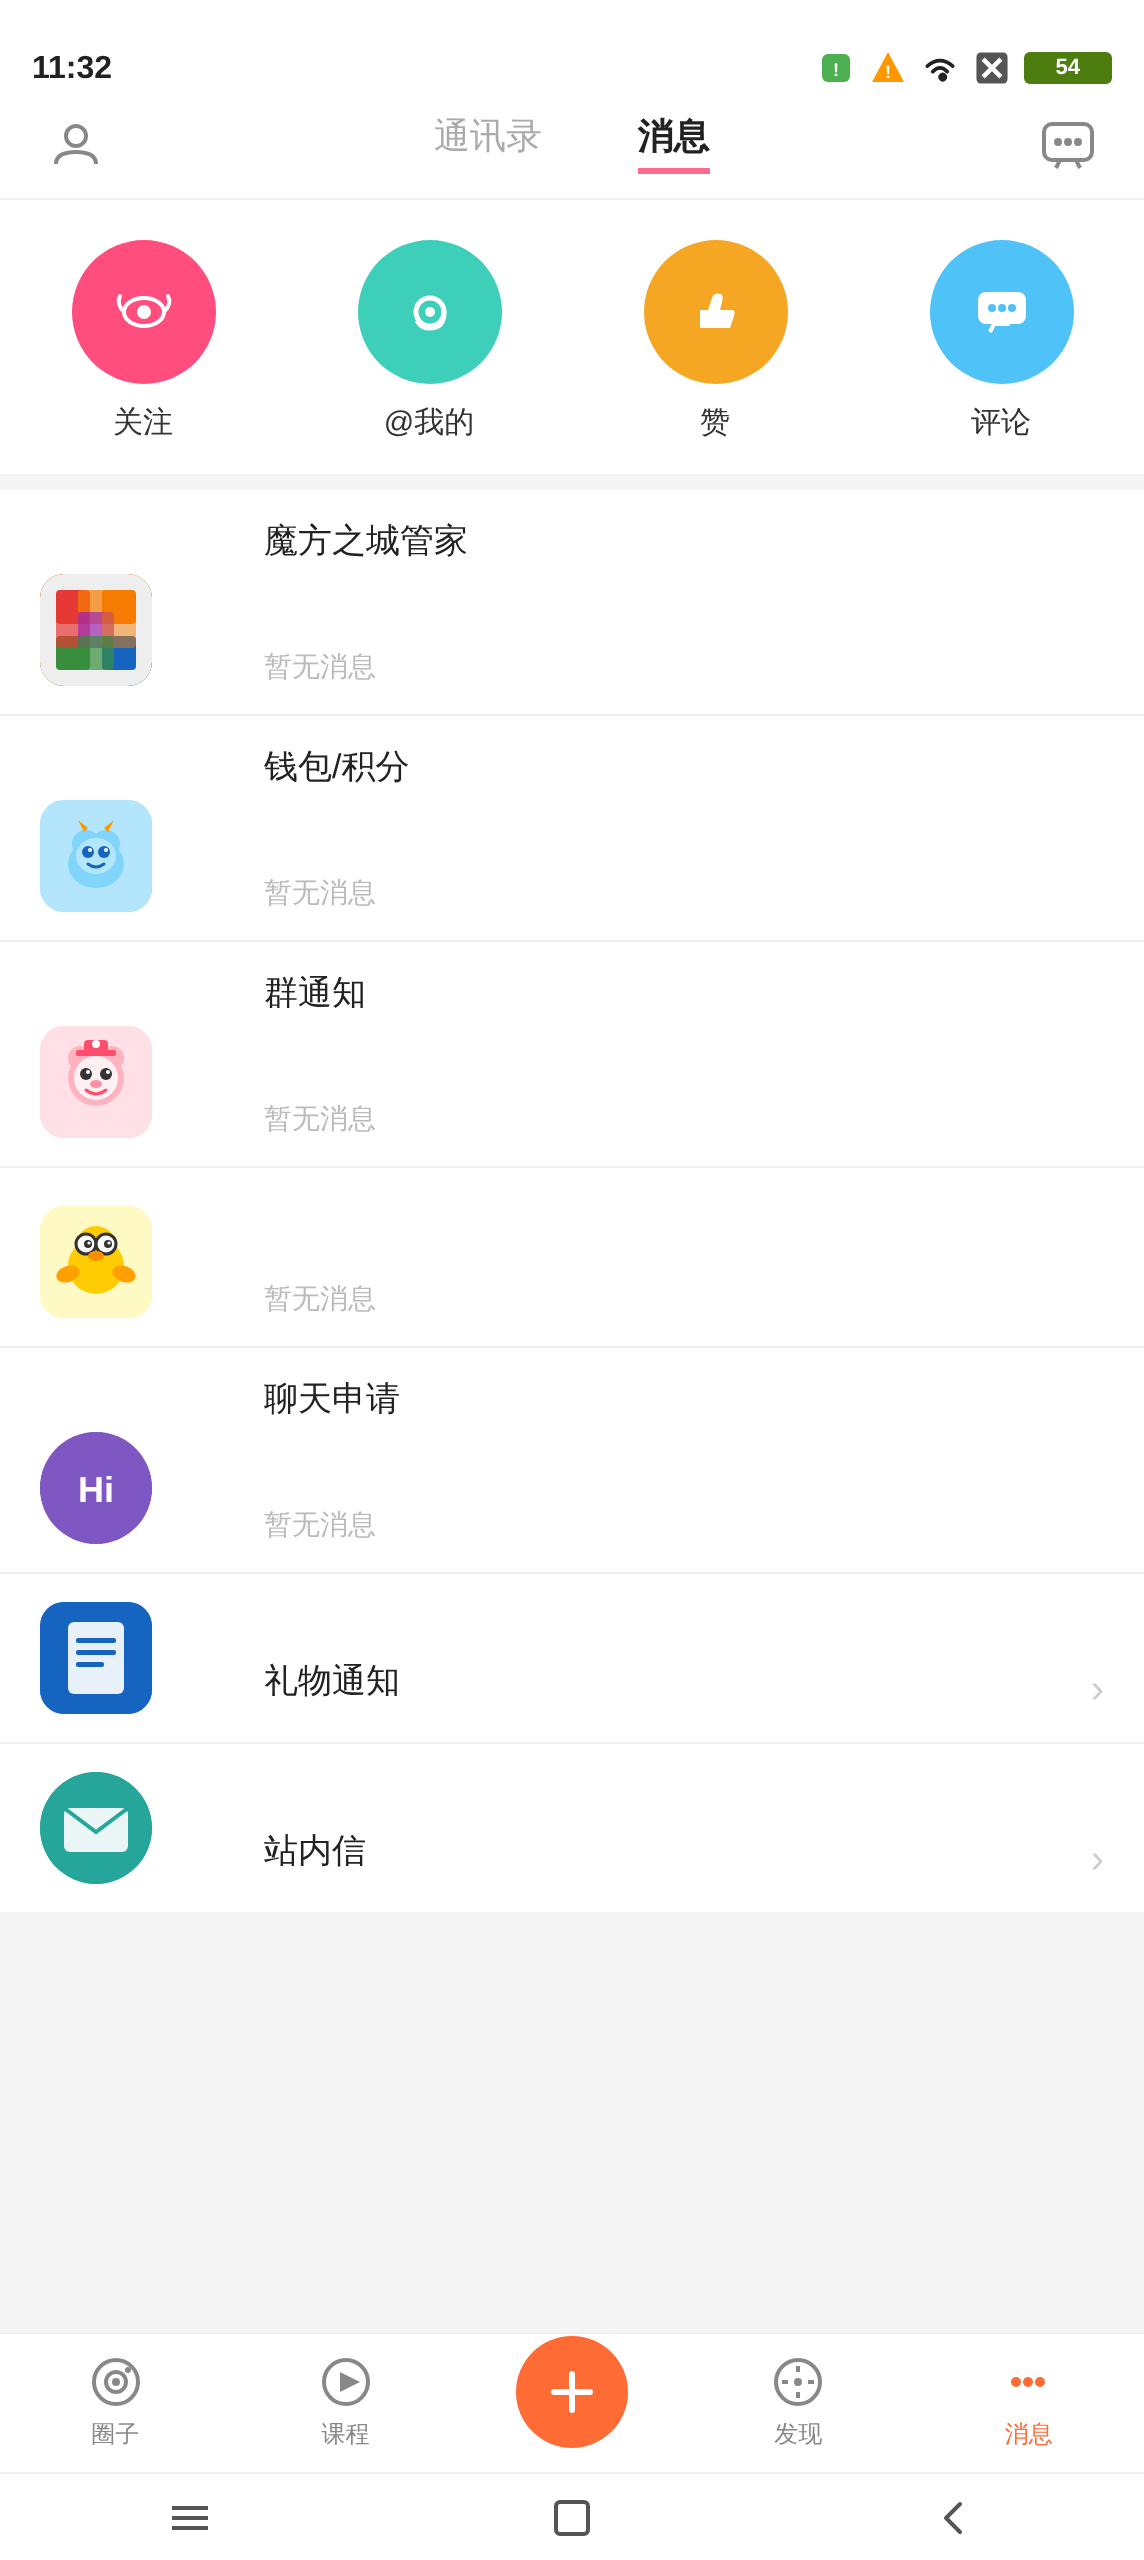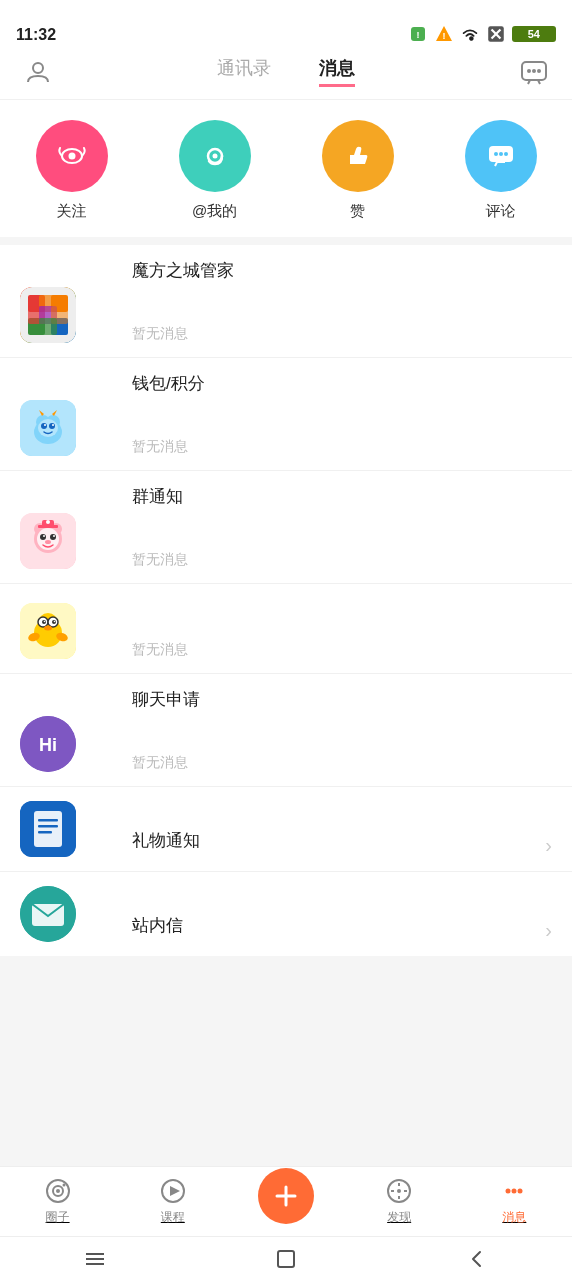--- a/index.html
+++ b/index.html
@@ -219,21 +219,20 @@
       align-items: center;
       justify-content: space-around;
     }
     .bottom-nav-item {
       display: flex;
       flex-direction: column;
       align-items: center;
       gap: 4px;
       cursor: pointer;
       min-width: 60px;
-      text-decoration: underline;
     }
     .bottom-nav-label {
       font-size: 12px;
       color: #888;
     }
     .bottom-nav-label.active {
       color: #ff6b35;
     }
     .bottom-nav-icon {
       width: 28px;

